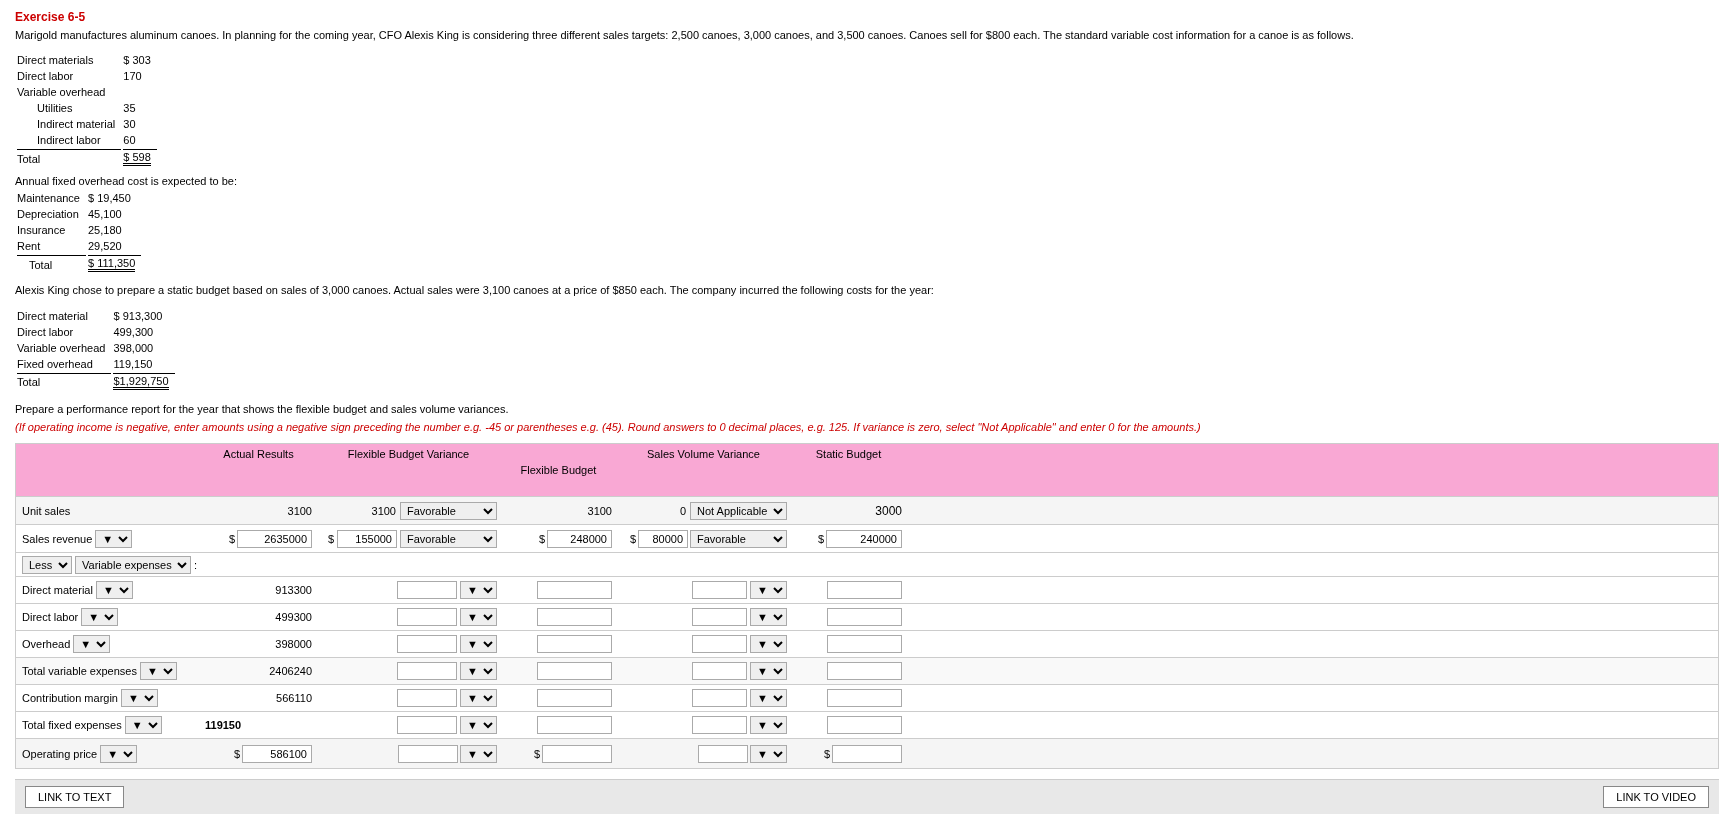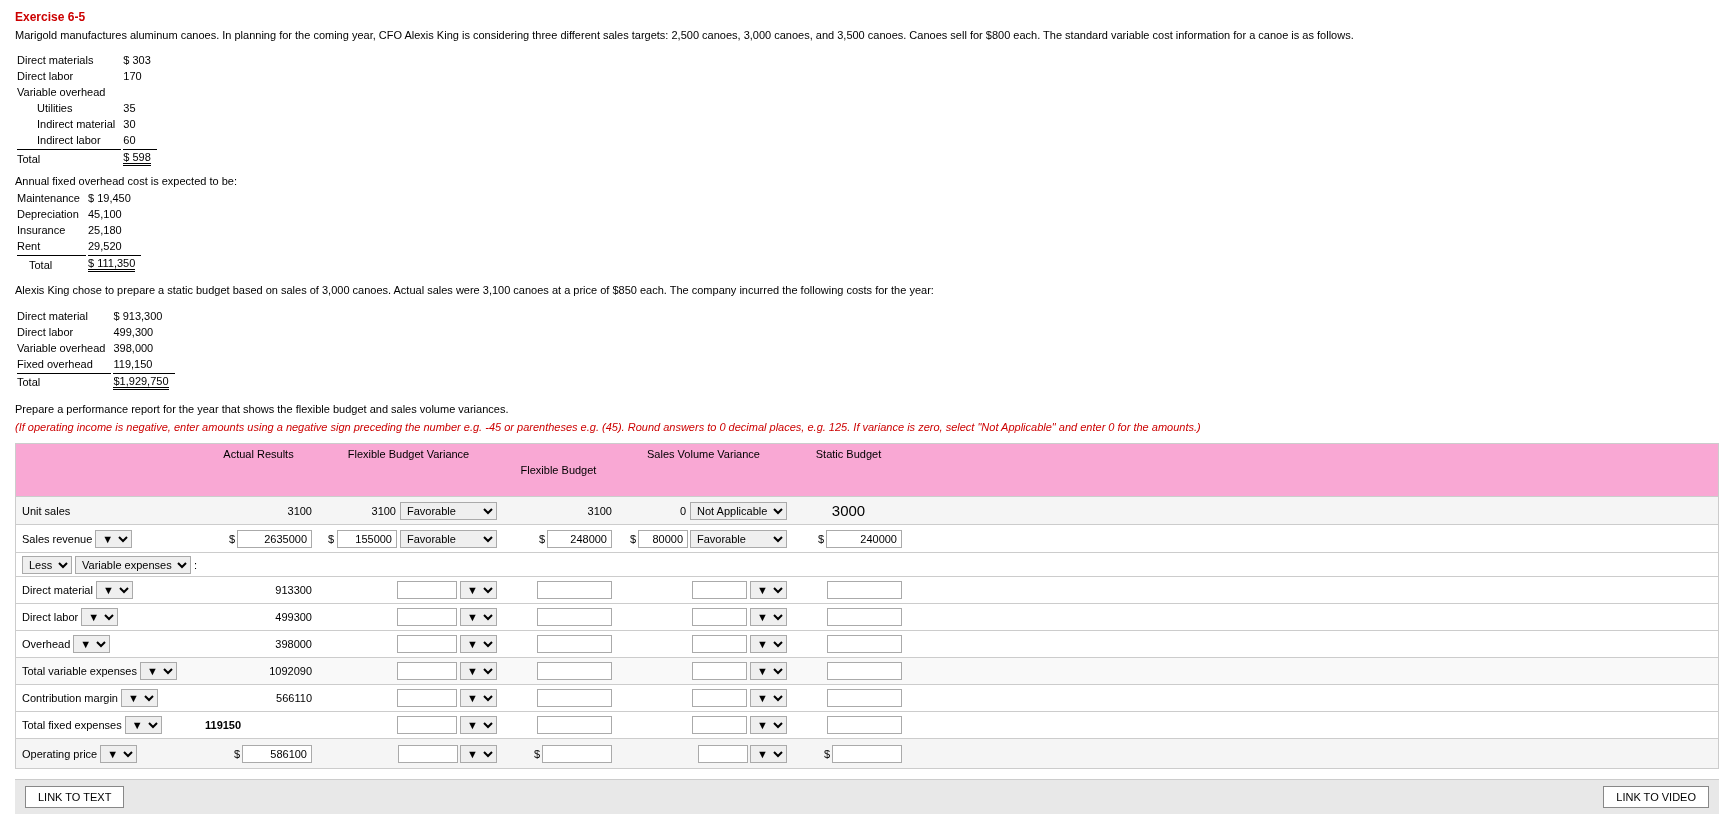--- a/index.html
+++ b/index.html
@@ -142,21 +142,21 @@
       </div>
       <div style="padding:2px 4px; text-align:right; font-size:11px;">3100</div>
       <div style="padding:2px 4px; display:flex; align-items:center; justify-content:flex-end; gap:4px; font-size:11px;">
         <span>0</span>
         <select style="font-size:11px; border:1px solid #aaa;">
           <option>Not Applicable</option>
           <option>Favorable</option>
           <option>Unfavorable</option>
         </select>
       </div>
-      <div style="padding:2px 4px; text-align:center; font-size:15px;">3000</div>
+      <div style="padding:2px 4px; text-align:right; font-size:12px;">3000</div>
     </div>
 
     <div style="display:grid; grid-template-columns:185px 115px 185px 115px 175px 115px; border:1px solid #ccc; border-top:none; align-items:center; min-height:28px;">
       <div style="padding:2px 6px; font-size:11px; display:flex; align-items:center; gap:3px;">
         <span>Sales revenue</span>
         <select style="font-size:11px; border:1px solid #aaa;"><option>▼</option></select>
       </div>
       <div style="padding:2px 4px; display:flex; align-items:center; justify-content:flex-end; gap:2px; font-size:11px;">
         <span>$</span>
         <input type="text" value="2635000" style="width: 75px;">
@@ -261,21 +261,21 @@
       <div style="padding:2px 4px; text-align:right;">
         <input type="text" style="width: 75px;">
       </div>
     </div>
 
     <div style="display:grid; grid-template-columns:185px 115px 185px 115px 175px 115px; border:1px solid #ccc; border-top:none; align-items:center; min-height:27px; background:#f9f9f9;">
       <div style="padding:2px 6px; font-size:11px; display:flex; align-items:center; gap:3px;">
         <span>Total variable expenses</span>
         <select style="font-size:11px; border:1px solid #aaa;"><option>▼</option></select>
       </div>
-      <div style="padding:2px 4px; text-align:right; font-size:11px;">1092090</div>
+      <div style="padding:2px 4px; text-align:right; font-size:11px;">2406240</div>
       <div style="padding:2px 4px; display:flex; align-items:center; justify-content:flex-end; gap:3px;">
         <input type="text" style="width: 60px;">
         <select style="font-size:11px; border:1px solid #aaa;"><option>▼</option></select>
       </div>
       <div style="padding:2px 4px; text-align:right;">
         <input type="text" style="width: 75px;">
       </div>
       <div style="padding:2px 4px; display:flex; align-items:center; justify-content:flex-end; gap:3px;">
         <input type="text" style="width: 55px;">
         <select style="font-size:11px; border:1px solid #aaa;"><option>▼</option></select>

